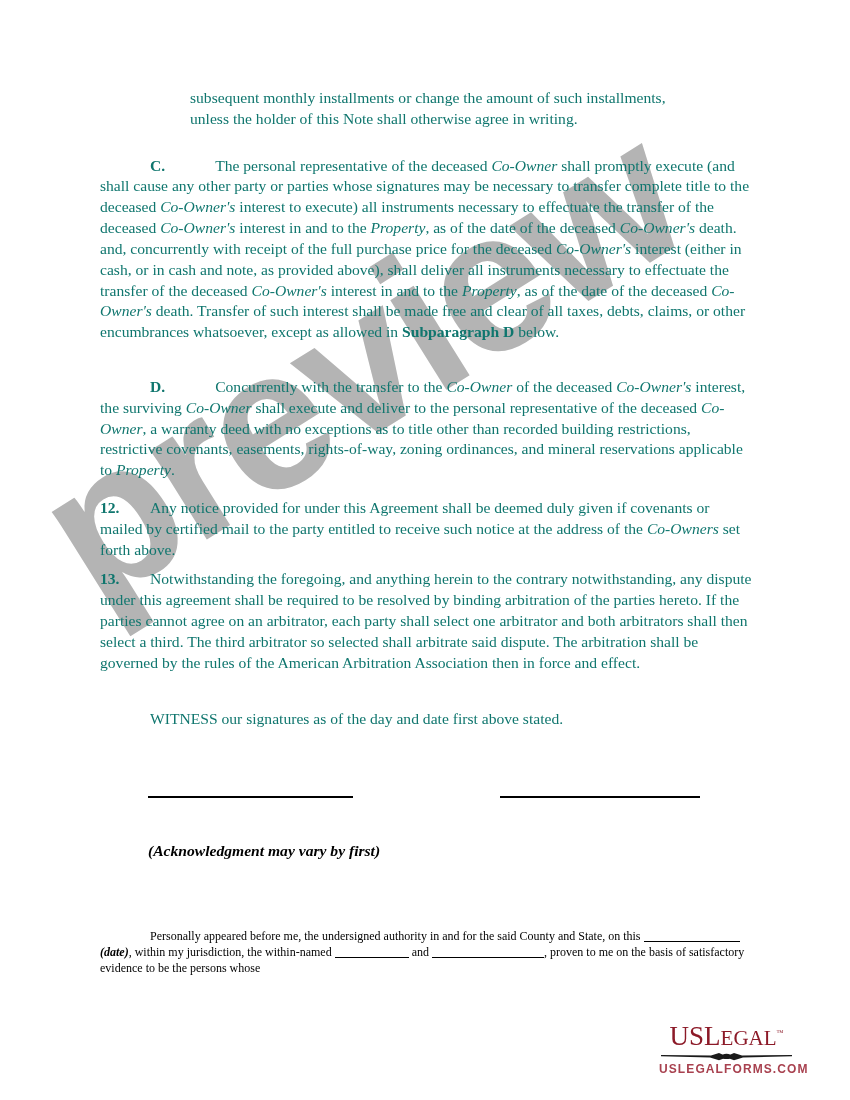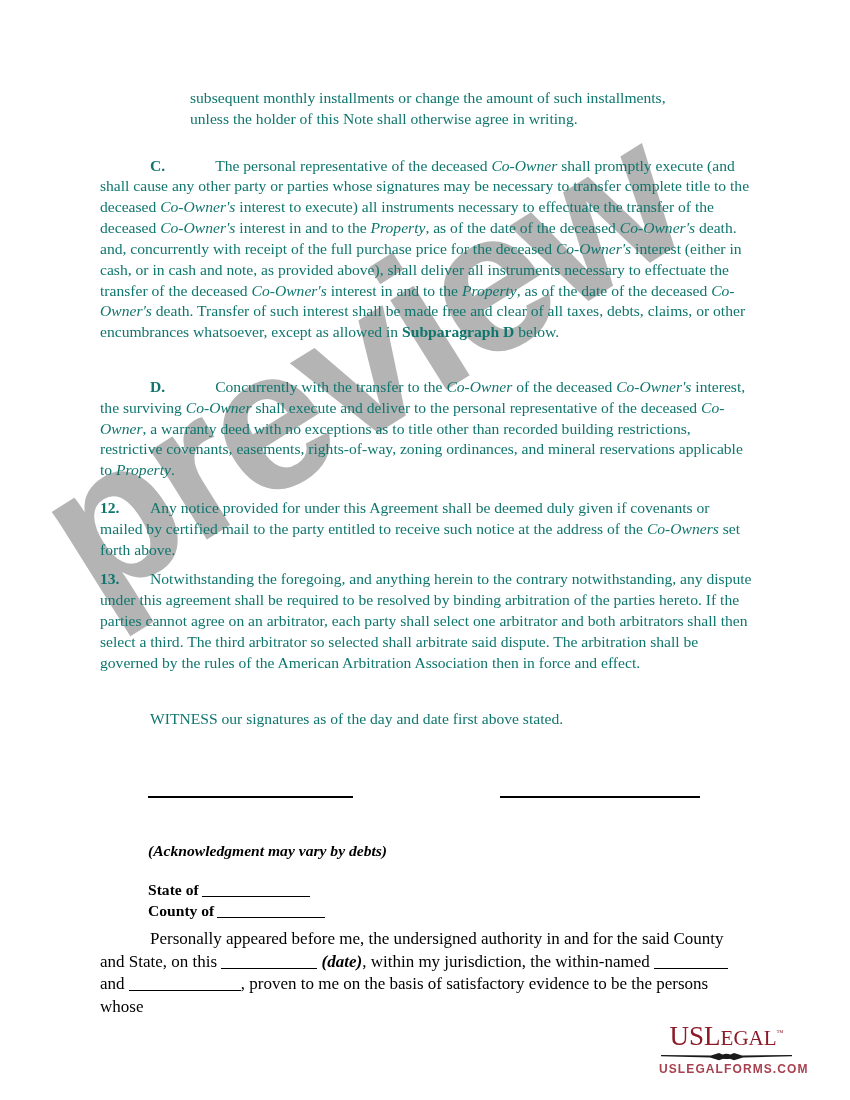--- a/index.html
+++ b/index.html
@@ -135,21 +135,21 @@
     vertical-align: -2px;
     margin-left: 3px;
   }
 
   #final-para {
     position: absolute;
     left: 100px;
     top: 928px;
     width: 652px;
     z-index: 2;
-    font-size: 17px;
+    font-size: 12px;
     line-height: 1.335;
   }
 
   
   #logo {
     position: absolute;
     right: 56px;
     top: 1023px;
     width: 135px;
     height: 48px;
@@ -227,26 +227,22 @@
 
     <p class="para"><span class="lead"></span><span>WITNESS our signatures as of the day and date first above stated.</span></p>
 
   </div>
 
   <div id="sig-row">
     <div id="sig-line-left" class="sig-line"></div>
     <div id="sig-line-right" class="sig-line"></div>
   </div>
 
-  <div id="ack-note">(Acknowledgment may vary by debts)</div>
-
-  <div id="state-county">
-    <div class="sc-row"><span>State of</span><span class="sc-blank"></span></div>
-    <div class="sc-row"><span>County of</span><span class="sc-blank"></span></div>
-  </div>
+  <div id="ack-note">(Acknowledgment may vary by first)</div>
+
 
   <div id="final-para"><span class="lead"></span><span>Personally appeared before me, the undersigned authority in and for the said County and State, on this </span><span class="blank-md"></span> <b><i>(date)</i></b><span>, within my jurisdiction, the within-named </span><span class="blank-sm"></span><span> and </span><span class="blank-lg"></span><span>,  proven to me on the basis of satisfactory evidence to be the persons whose</span></div>
 
   <div id="logo">
     <div id="logo-word"><span class="us">US</span><span class="us">L</span><span class="legal-caps">EGAL</span><span id="logo-tm">™</span></div>
     <svg id="logo-swoosh" viewBox="0 0 135 11">
       <path d="M2 4 L52 4.6 L60 2 L67.5 5.2 L75 2 L83 4.6 L133 4 L133 5.2 L84 6.4 L75 9.2 L67.5 6.6 L60 9.2 L51 6.4 L2 5.2 Z" fill="#1a1a1a"></path>
       <ellipse cx="67.5" cy="5.4" rx="4.6" ry="2.6" fill="#1a1a1a"></ellipse>
     </svg>
     <div id="logo-sub">USLEGALFORMS.COM</div>

